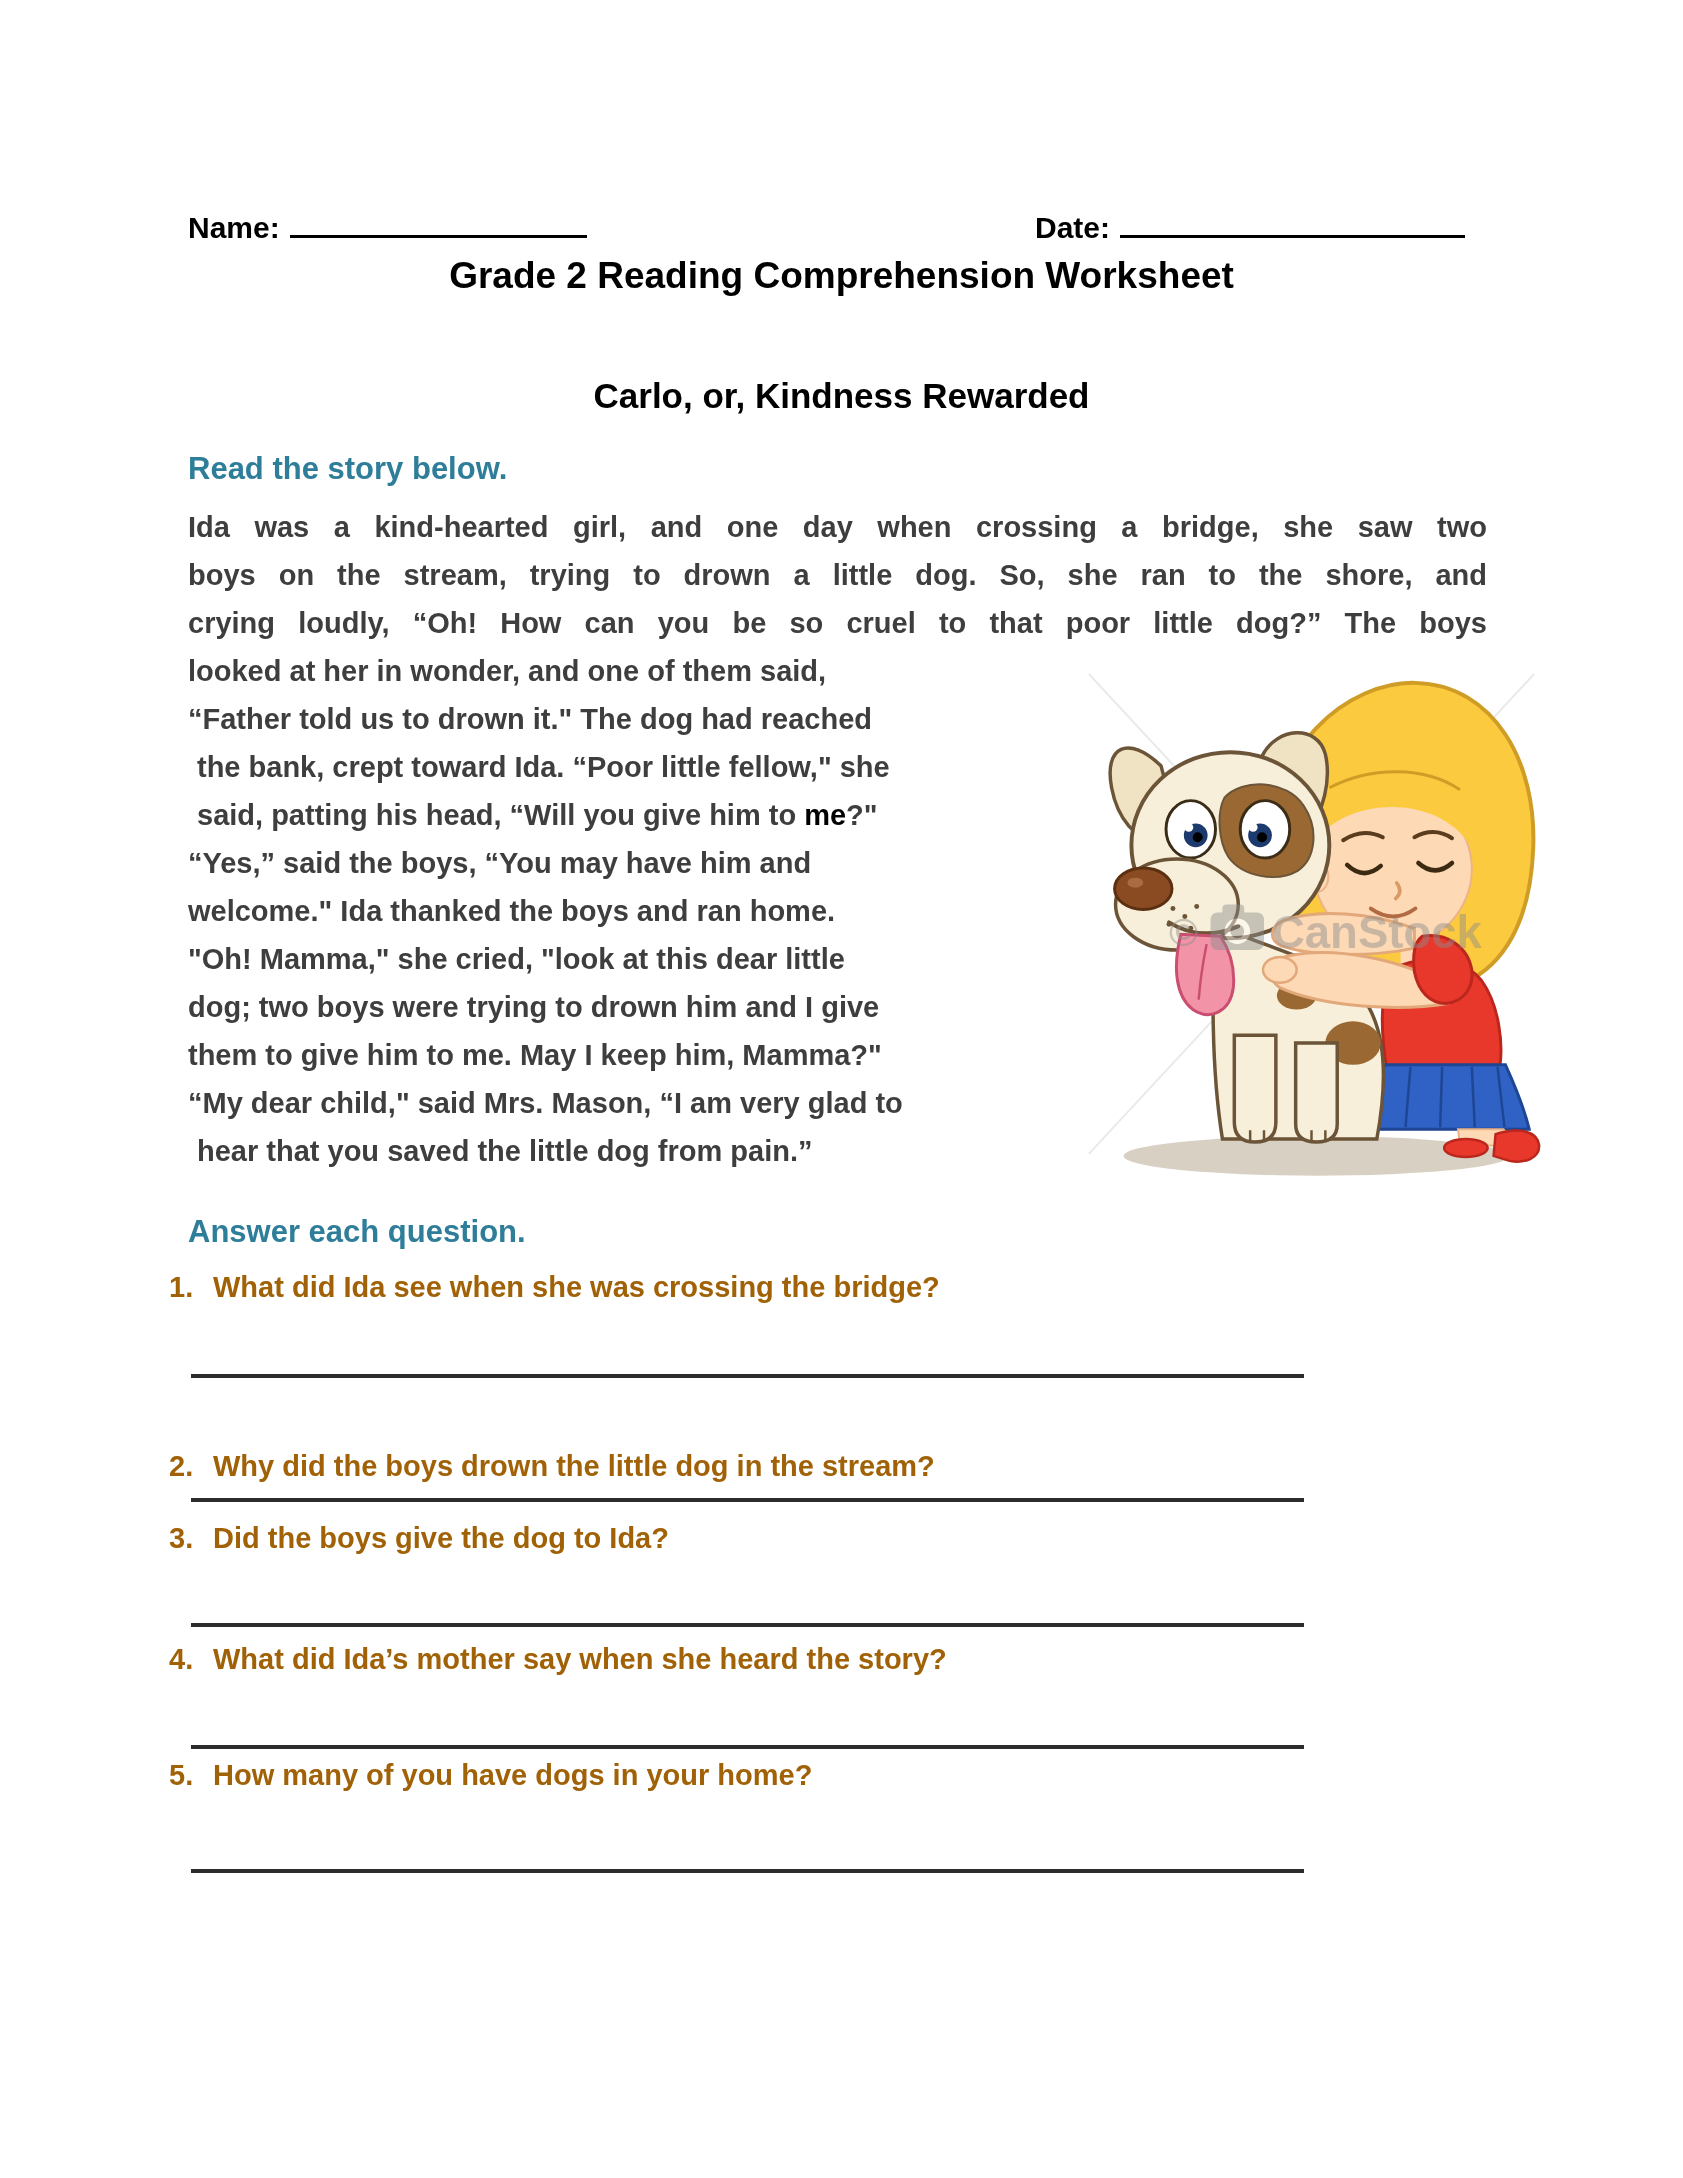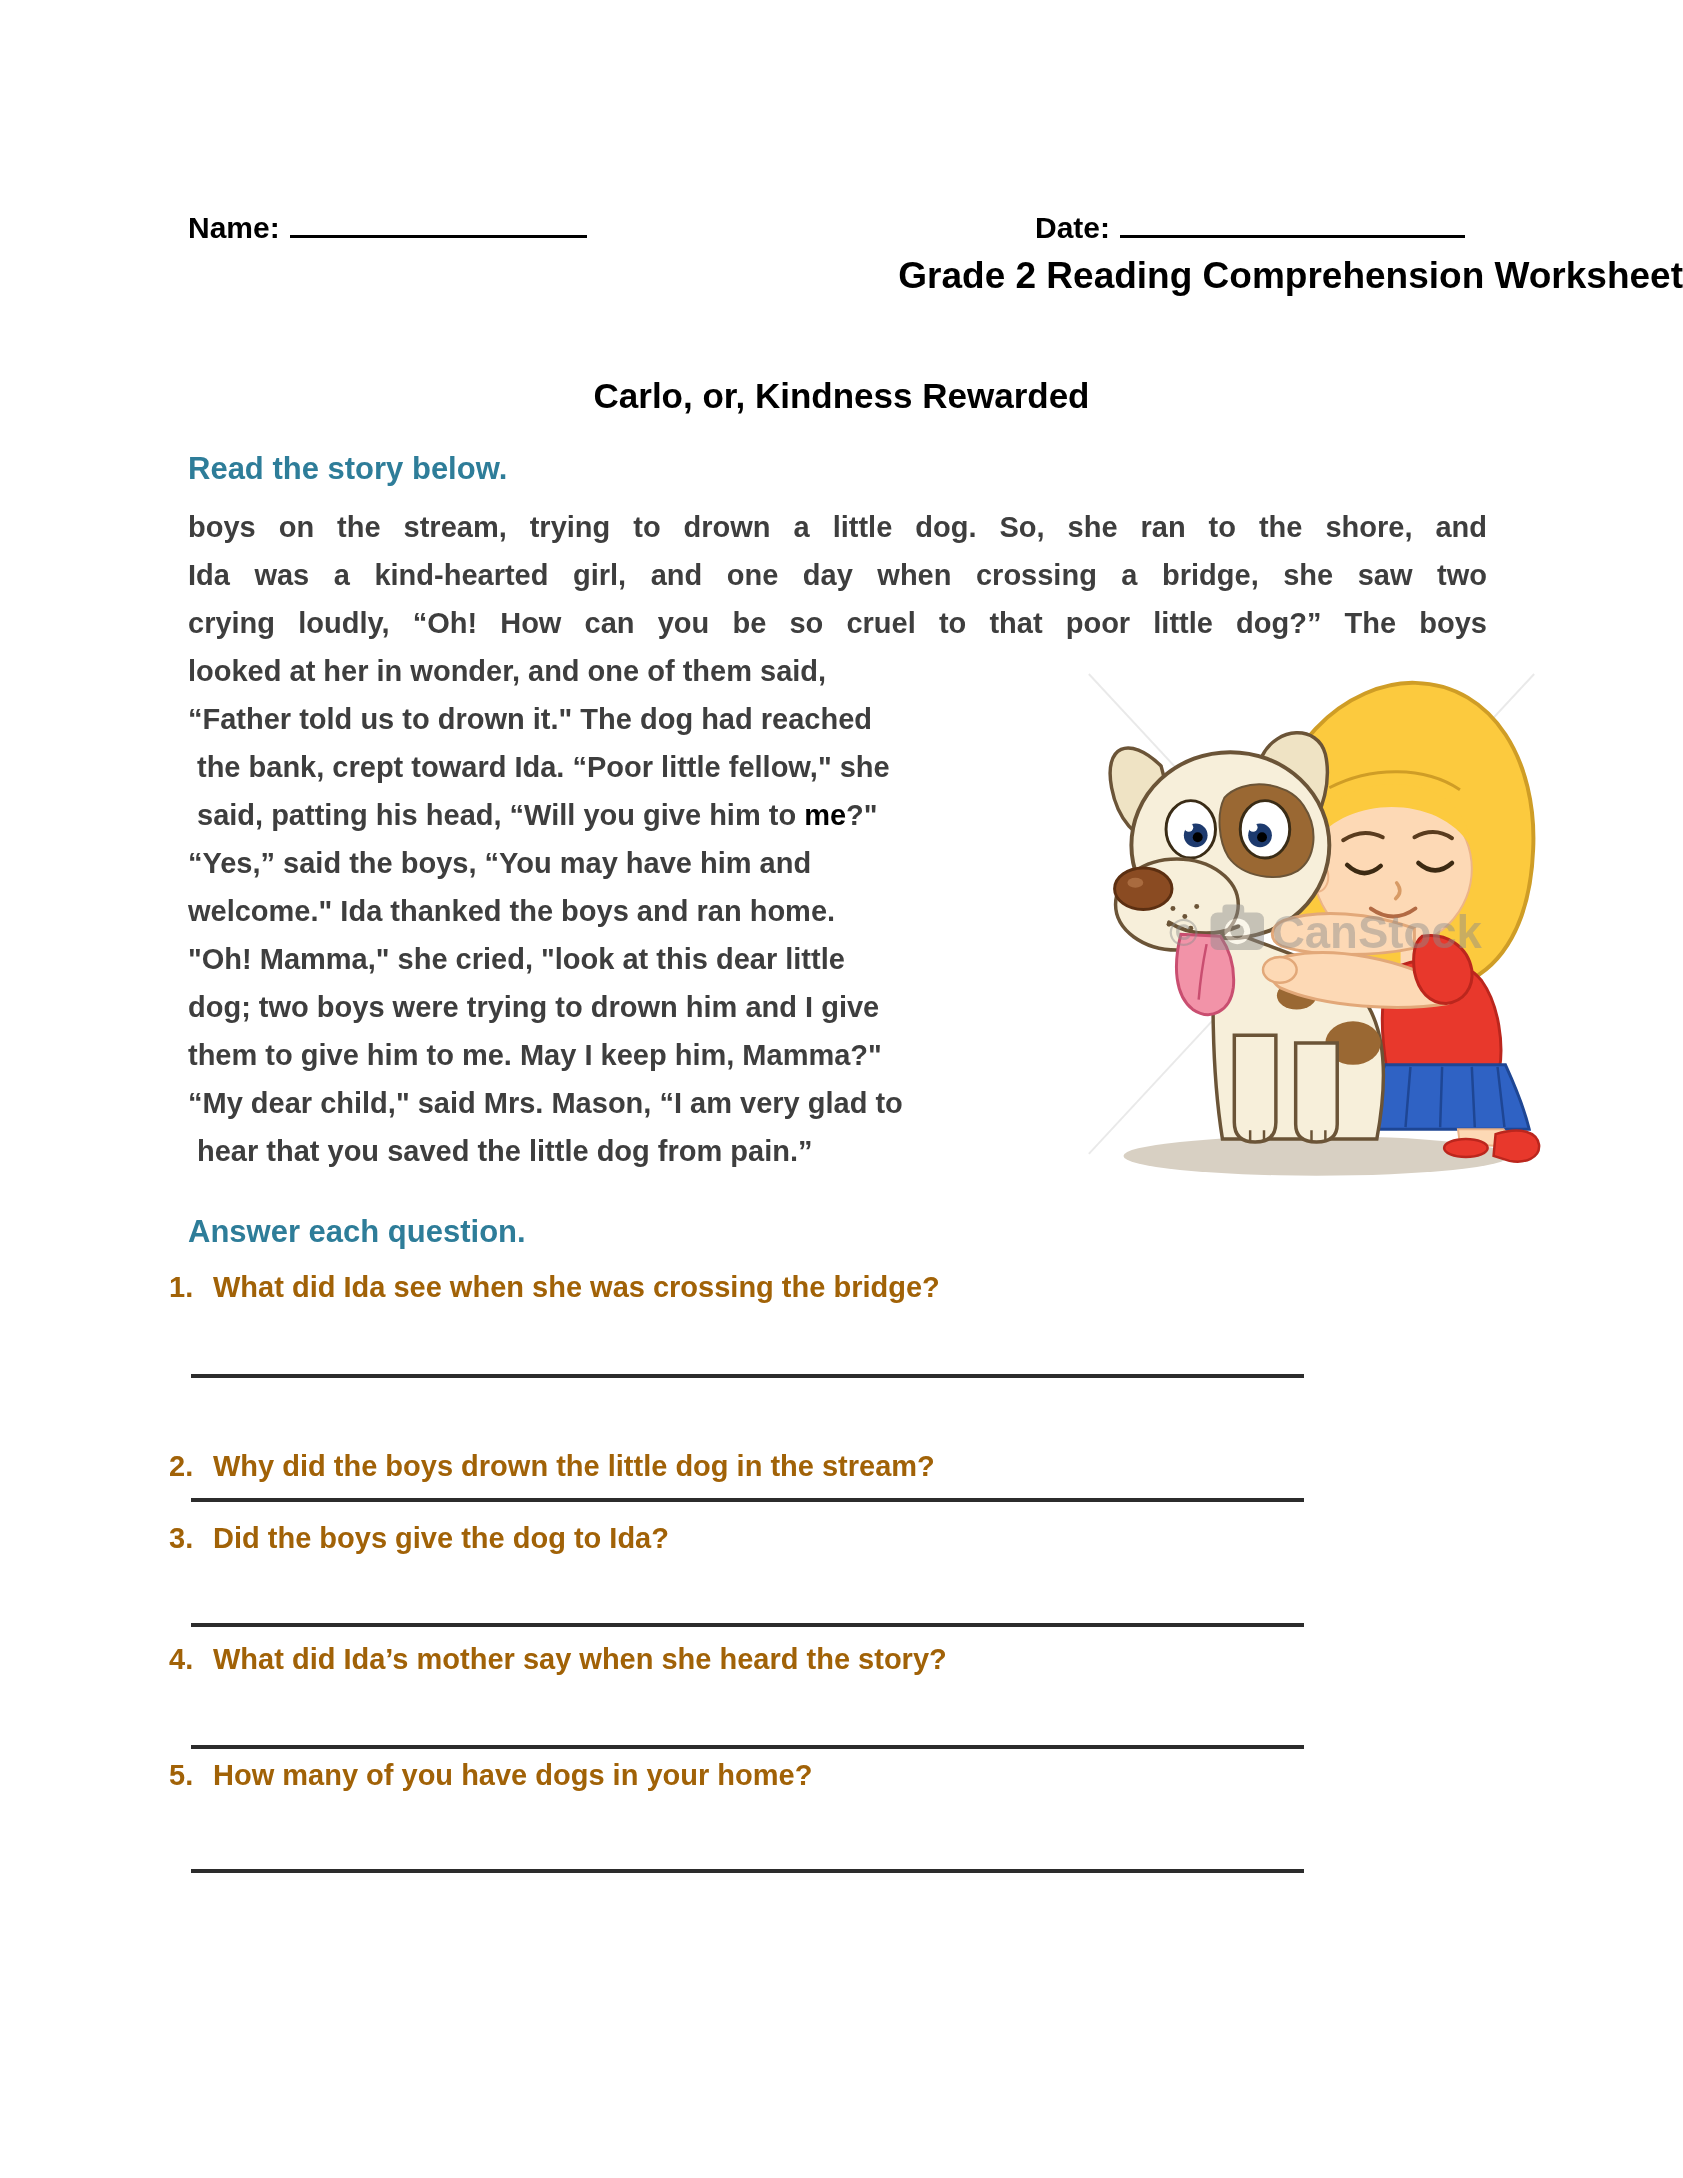--- a/index.html
+++ b/index.html
@@ -8,21 +8,21 @@
     font-family:"Liberation Sans",sans-serif;font-weight:bold;overflow:hidden;
   }
   
   .hgroup{position:absolute;top:203px;font-size:30px;color:#000;white-space:nowrap;}
   .name-group{left:188px;}
   .date-group{left:1035px;}
   .write-line{display:inline-block;border-bottom:3px solid #000;height:32px;margin-left:10px;}
   .name-line{width:297px;}
   .date-line{width:345px;}
   
-  .title{position:absolute;left:0;top:255px;width:100%;text-align:right;font-size:37px;color:#000;}
+  .title{position:absolute;left:0;top:255px;width:100%;text-align:center;font-size:37px;color:#000;}
   .subtitle{position:absolute;left:0;top:376px;width:100%;text-align:center;font-size:35px;color:#000;}
   
   .heading{position:absolute;left:188px;font-size:31px;color:#2e7d99;white-space:nowrap;}
   .read-h{top:451px;text-align:right;}
   .answer-h{top:1214px;}
   
   .story{position:absolute;left:188px;top:503px;width:1299px;font-size:29px;color:#3e3e3e;}
   .sline{height:48px;line-height:48px;white-space:nowrap;}
   .jline{white-space:normal;text-align:justify;text-align-last:justify;}
   .ind{padding-left:9px;}
@@ -48,22 +48,22 @@
   <div class="hgroup date-group">
     <span>Date:</span><span class="write-line date-line"></span>
   </div>
 
   <div class="title">Grade 2 Reading Comprehension Worksheet</div>
   <div class="subtitle">Carlo, or, Kindness Rewarded</div>
 
   <div class="heading read-h">Read the story below.</div>
 
   <div class="story">
+    <div class="sline jline">Ida was a kind-hearted girl, and one day when crossing a bridge, she saw two</div>
     <div class="sline jline">boys on the stream, trying to drown a little dog. So, she ran to the shore, and</div>
-    <div class="sline jline">Ida was a kind-hearted girl, and one day when crossing a bridge, she saw two</div>
     <div class="sline jline">crying loudly, “Oh! How can you be so cruel to that poor little dog?” The boys</div>
     <div class="sline">looked at her in wonder, and one of them said,</div>
     <div class="sline">“Father told us to drown it." The dog had reached</div>
     <div class="sline ind">the bank, crept toward Ida. “Poor little fellow," she</div>
     <div class="sline ind"><span>said, patting his head, “Will you give him to </span><span class="xb">me</span><span>?"</span></div>
     <div class="sline">“Yes,” said the boys, “You may have him and</div>
     <div class="sline">welcome." Ida thanked the boys and ran home.</div>
     <div class="sline">"Oh! Mamma," she cried, "look at this dear little</div>
     <div class="sline">dog; two boys were trying to drown him and I give</div>
     <div class="sline">them to give him to me. May I keep him, Mamma?"</div>

